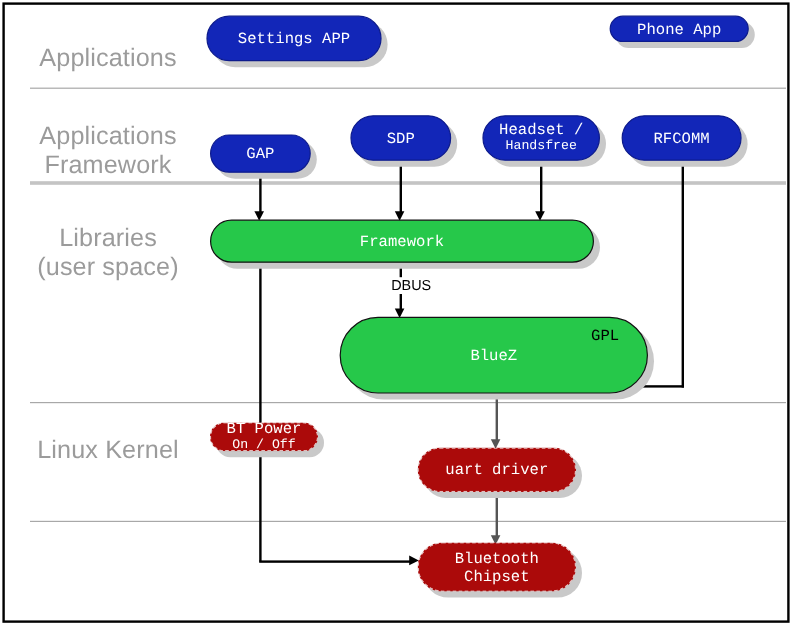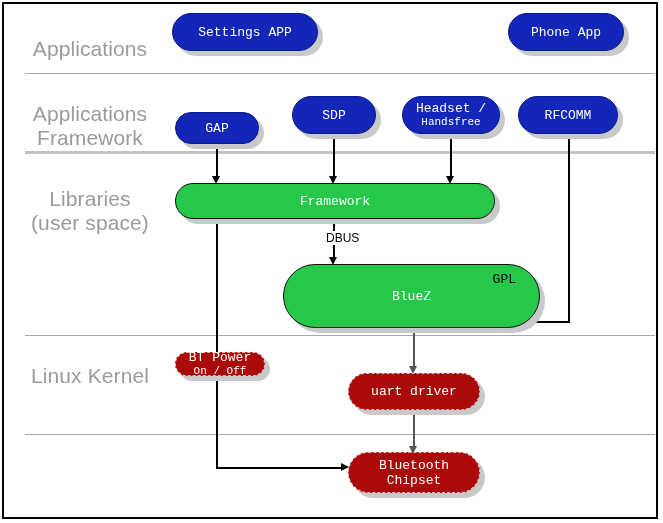--- a/index.html
+++ b/index.html
@@ -158,21 +158,21 @@
 
   <div class="vline grey" style="left:413px;top:410px;height:38px;"></div>
   <div class="arrow-down grey" style="left:409px;top:446px;"></div>
 
   <div class="node blue" style="left:172px;top:13px;width:146px;height:38px;">
     <span class="shadow"></span>
     <span class="body"></span>
     <span class="l1">Settings APP</span>
   </div>
 
-  <div class="node blue" style="left:508px;top:13px;width:116px;height:38px;">
+  <div class="node blue" style="left:508px;top:13px;width:116px;height:22px;">
     <span class="shadow"></span>
     <span class="body"></span>
     <span class="l1">Phone App</span>
   </div>
 
   <div class="node blue" style="left:175px;top:112px;width:84px;height:32px;">
     <span class="shadow"></span>
     <span class="body"></span>
     <span class="l1">GAP</span>
   </div>

